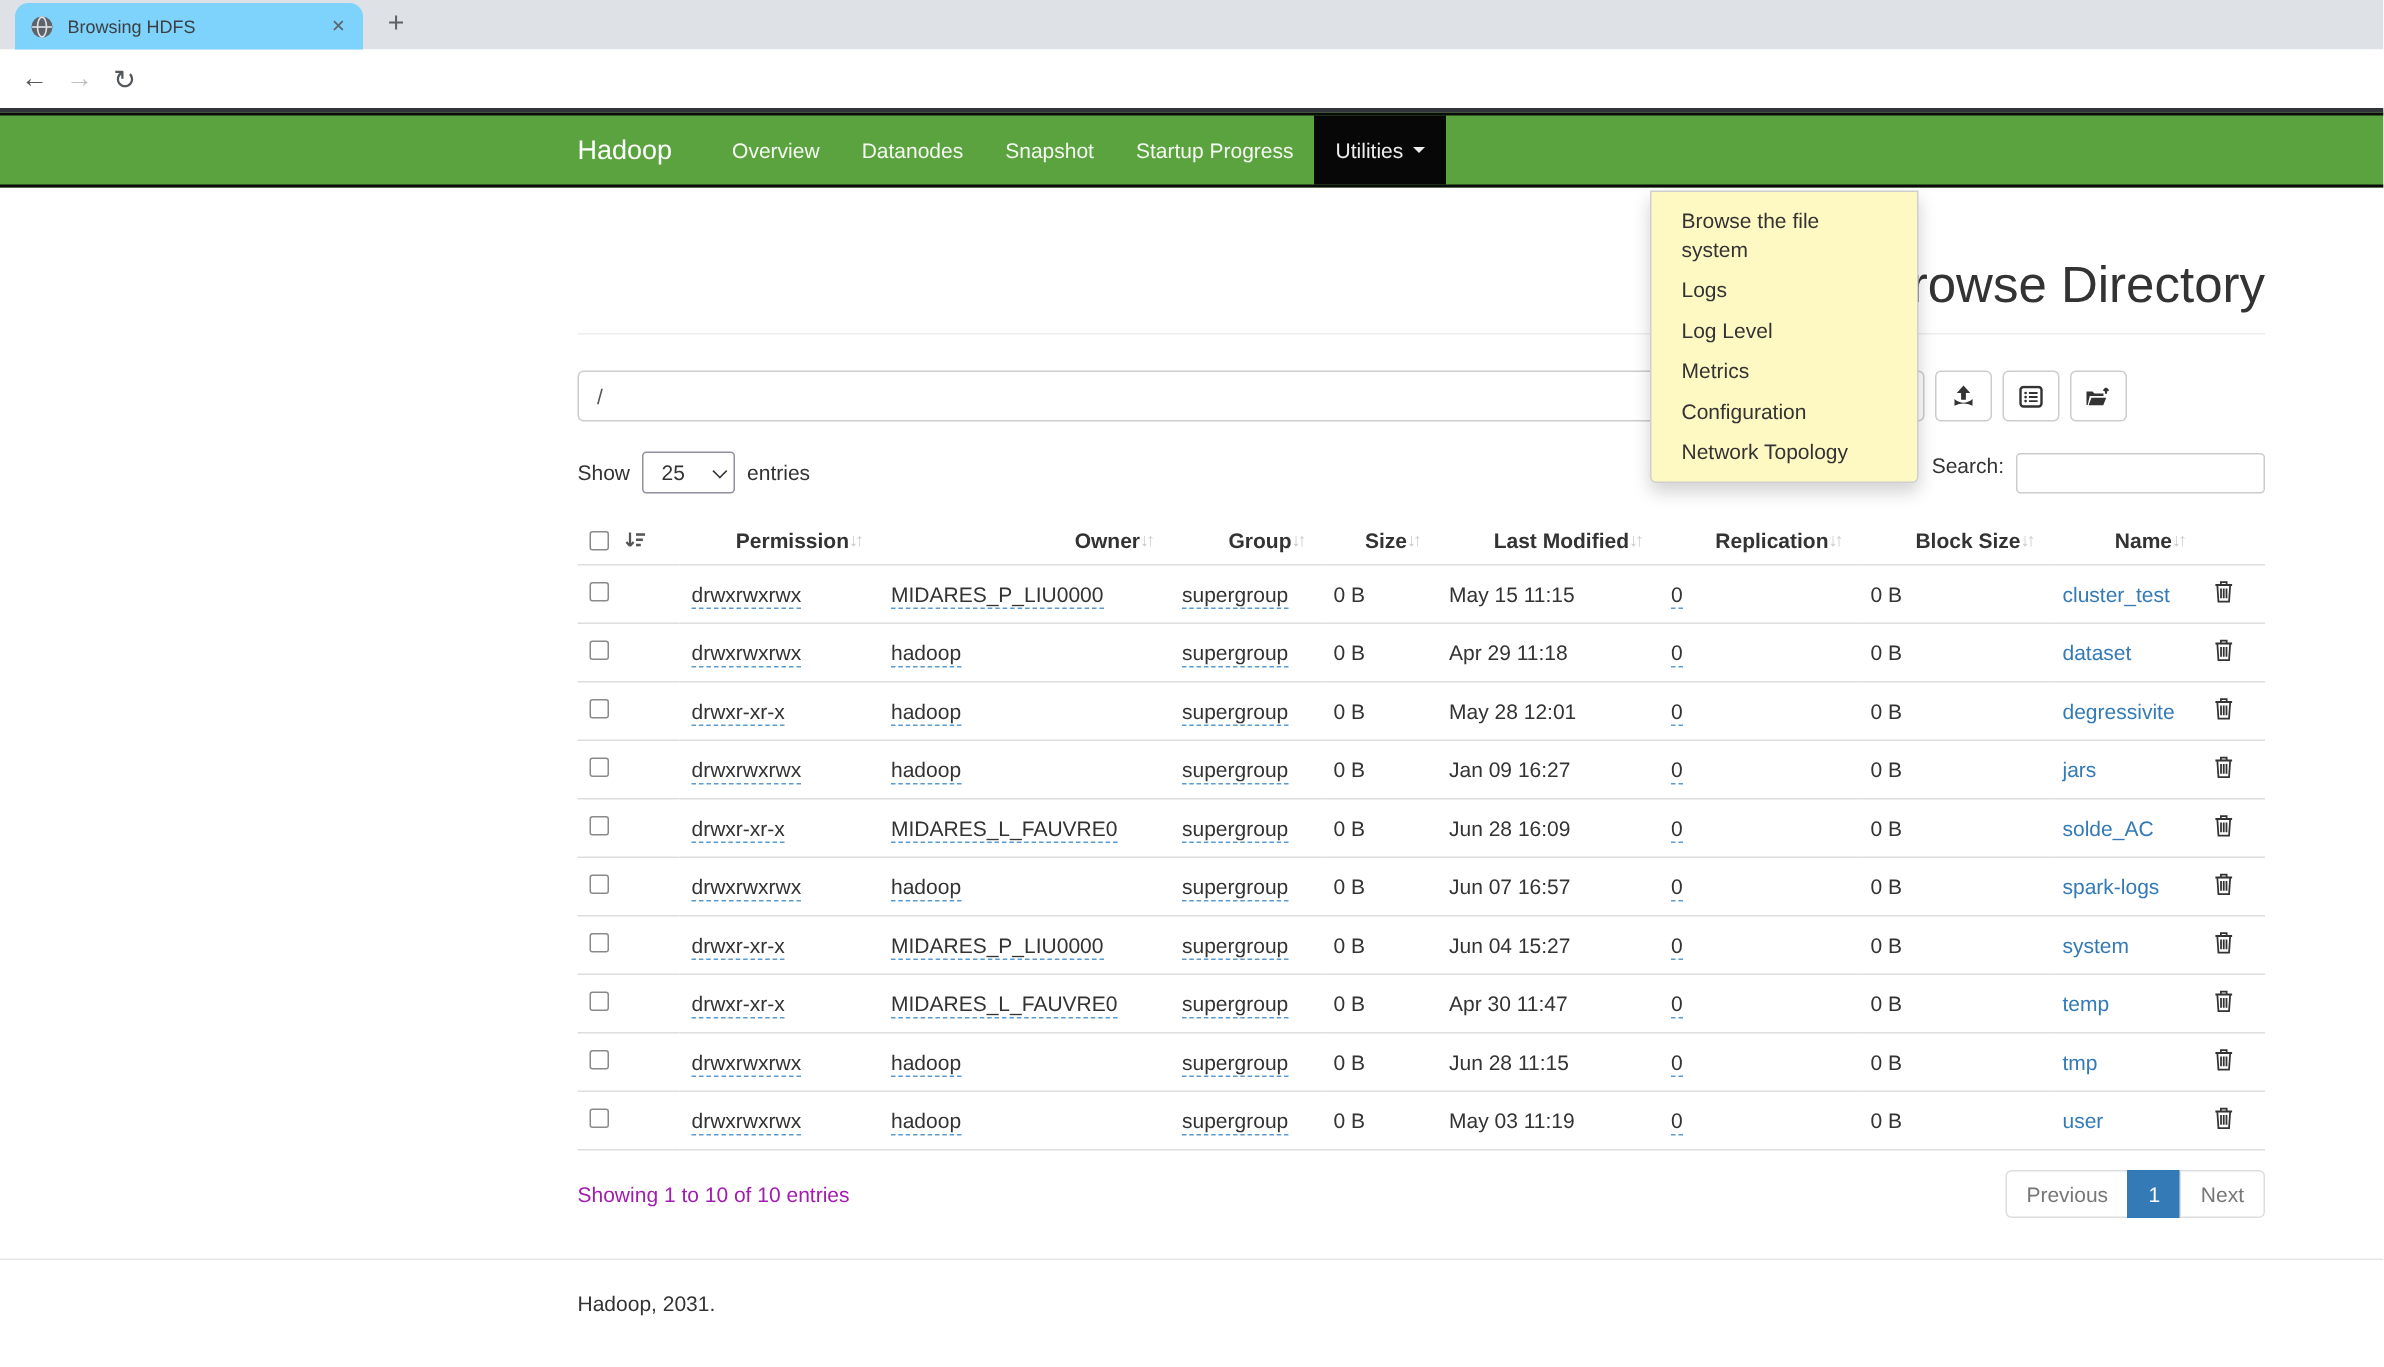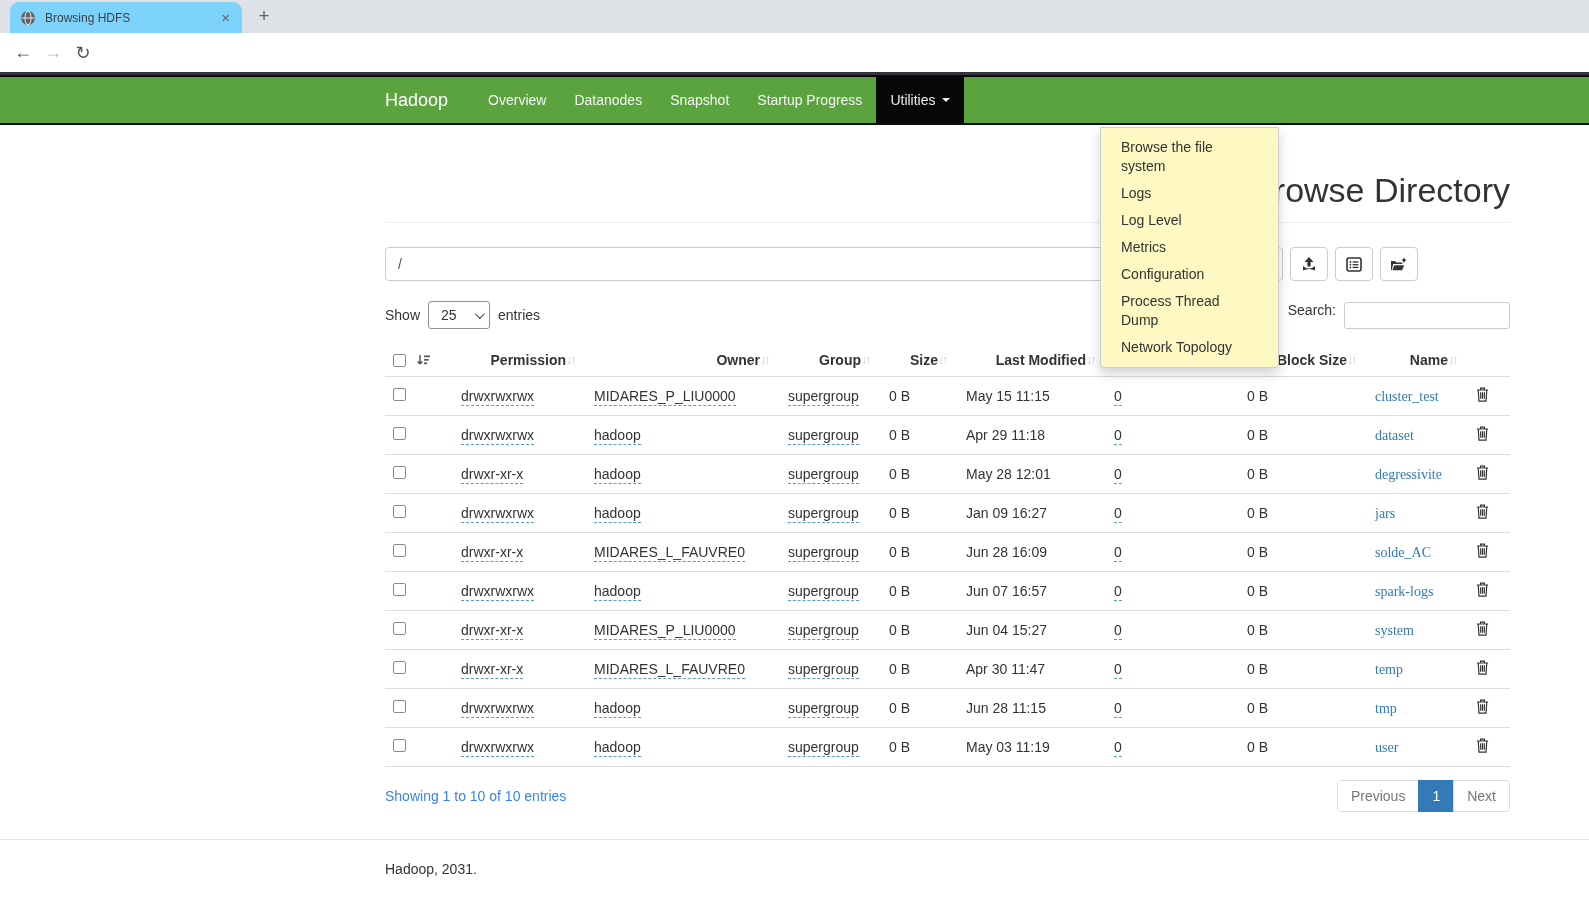--- a/index.html
+++ b/index.html
@@ -67,26 +67,26 @@
   .search-group { display: flex; align-items: flex-start; }
   .search-input { width: 166px; height: 27px; border: 1px solid #ccc; border-radius: 3px; margin-left: 8px; padding: 0 6px; font-size: 14px; outline: none; }
   
   table.listing { width: 100%; border-collapse: collapse; margin-top: 15px; font-size: 14px; color: #333; }
   table.listing th { text-align: left; font-weight: bold; padding: 8px; border-bottom: 1px solid #ddd; white-space: nowrap; }
   table.listing th .th-inner { display: flex; align-items: center; justify-content: flex-end; }
   .sort-icon { color: #c9ccce; font-size: 12px; letter-spacing: -2px; padding-right: 4px; font-weight: normal; }
   table.listing td { padding: 10px 8px; border-top: 1px solid #ddd; white-space: nowrap; }
   table.listing tbody tr:last-child td { border-bottom: 1px solid #ddd; }
   .dotted { border-bottom: 1px dashed #5b9bd0; padding-bottom: 1px; cursor: pointer; }
-  a.file-link { color: #337ab7; text-decoration: none; cursor: pointer; font-family: Liberation Serif, serif; }
+  a.file-link { color: #337ab7; text-decoration: none; cursor: pointer; }
   .cbx { width: 13px; height: 13px; border: 1px solid #8a8a8a; border-radius: 2px; background: #fff; display: inline-block; cursor: pointer; }
   .trash-btn { cursor: pointer; display: inline-block; }
   
   .summary-row { display: flex; justify-content: space-between; align-items: center; margin-top: 13px; }
-  .summary-text { font-size: 14px; color: #3b82f6; }
+  .summary-text { font-size: 14px; color: #a21caf; }
   .pagination { display: flex; }
   .page-btn { border: 1px solid #ddd; background: #fff; color: #777; font-size: 14px; padding: 7px 13px; cursor: pointer; }
   .page-btn.prev { border-radius: 4px 0 0 4px; }
   .page-btn.active { background: #337ab7; border-color: #337ab7; color: #fff; margin-left: -1px; }
   .page-btn.next { border-radius: 0 4px 4px 0; margin-left: -1px; }
   .footer-rule { width: 1589px; border-top: 1px solid #e5e5e5; margin-top: 27px; }
   .footer-text { font-size: 14px; color: #333; margin-top: 21px; }
 </style>
 </head>
 <body>
@@ -126,21 +126,20 @@
   </div>
 </div>
 
 <div class="dropdown-menu">
   <div id="dropdown-items">
       <div class="dropdown-item">Browse the file system</div>
       <div class="dropdown-item">Logs</div>
       <div class="dropdown-item">Log Level</div>
       <div class="dropdown-item">Metrics</div>
       <div class="dropdown-item">Configuration</div>
-      <div class="dropdown-item">Process Thread Dump</div>
       <div class="dropdown-item">Network Topology</div>
     </div>
 </div>
 
 <div class="container">
   <h1 class="page-title">Browse Directory</h1>
 
   <div class="path-row">
     <input class="path-input" value="/" style="">
     <div class="btn-group" id="toolbar-buttons">

